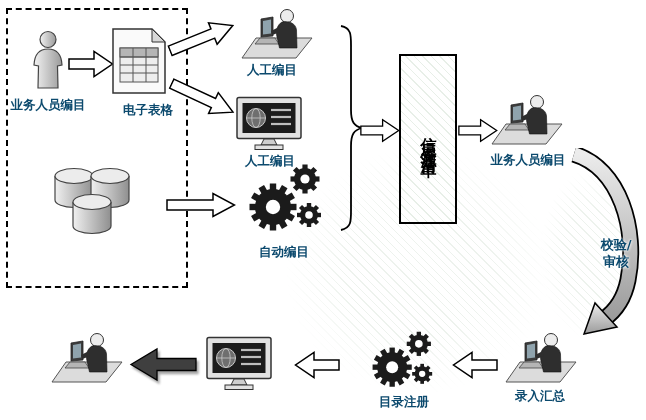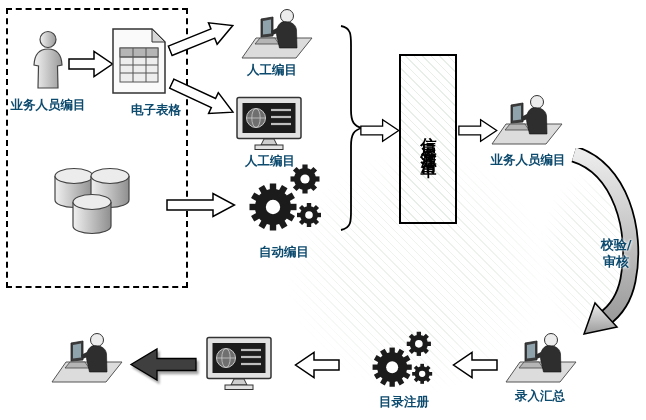--- a/index.html
+++ b/index.html
@@ -116,21 +116,21 @@
     <rect x="8" y="20" width="38" height="34" fill="#ededed" stroke="#555"></rect>
     <rect x="8" y="20" width="38" height="9" fill="#b5b5b5" stroke="#555"></rect>
     <g stroke="#555" fill="none">
       <line x1="8" y1="29" x2="46" y2="29"></line>
         <line x1="8" y1="37" x2="46" y2="37"></line>
         <line x1="8" y1="45" x2="46" y2="45"></line>
       <line x1="21" y1="20" x2="21" y2="54"></line>
         <line x1="34" y1="20" x2="34" y2="54"></line>
     </g>
   </svg>
-  <div class="label" style="left:126px;top:102px;width:60px">电子表格</div>
+  <div class="label" style="left:118px;top:102px;width:60px">电子表格</div>
 
   <div class="diag" style="left:170px;top:38px;transform:rotate(-22deg)">
     <svg width="70" height="26">
         <use href="#sym-arrow-r-long"></use>
       </svg>
   </div>
   <div class="diag" style="left:170px;top:70px;transform:rotate(25deg)">
     <svg width="70" height="26">
         <use href="#sym-arrow-r-long"></use>
       </svg>

